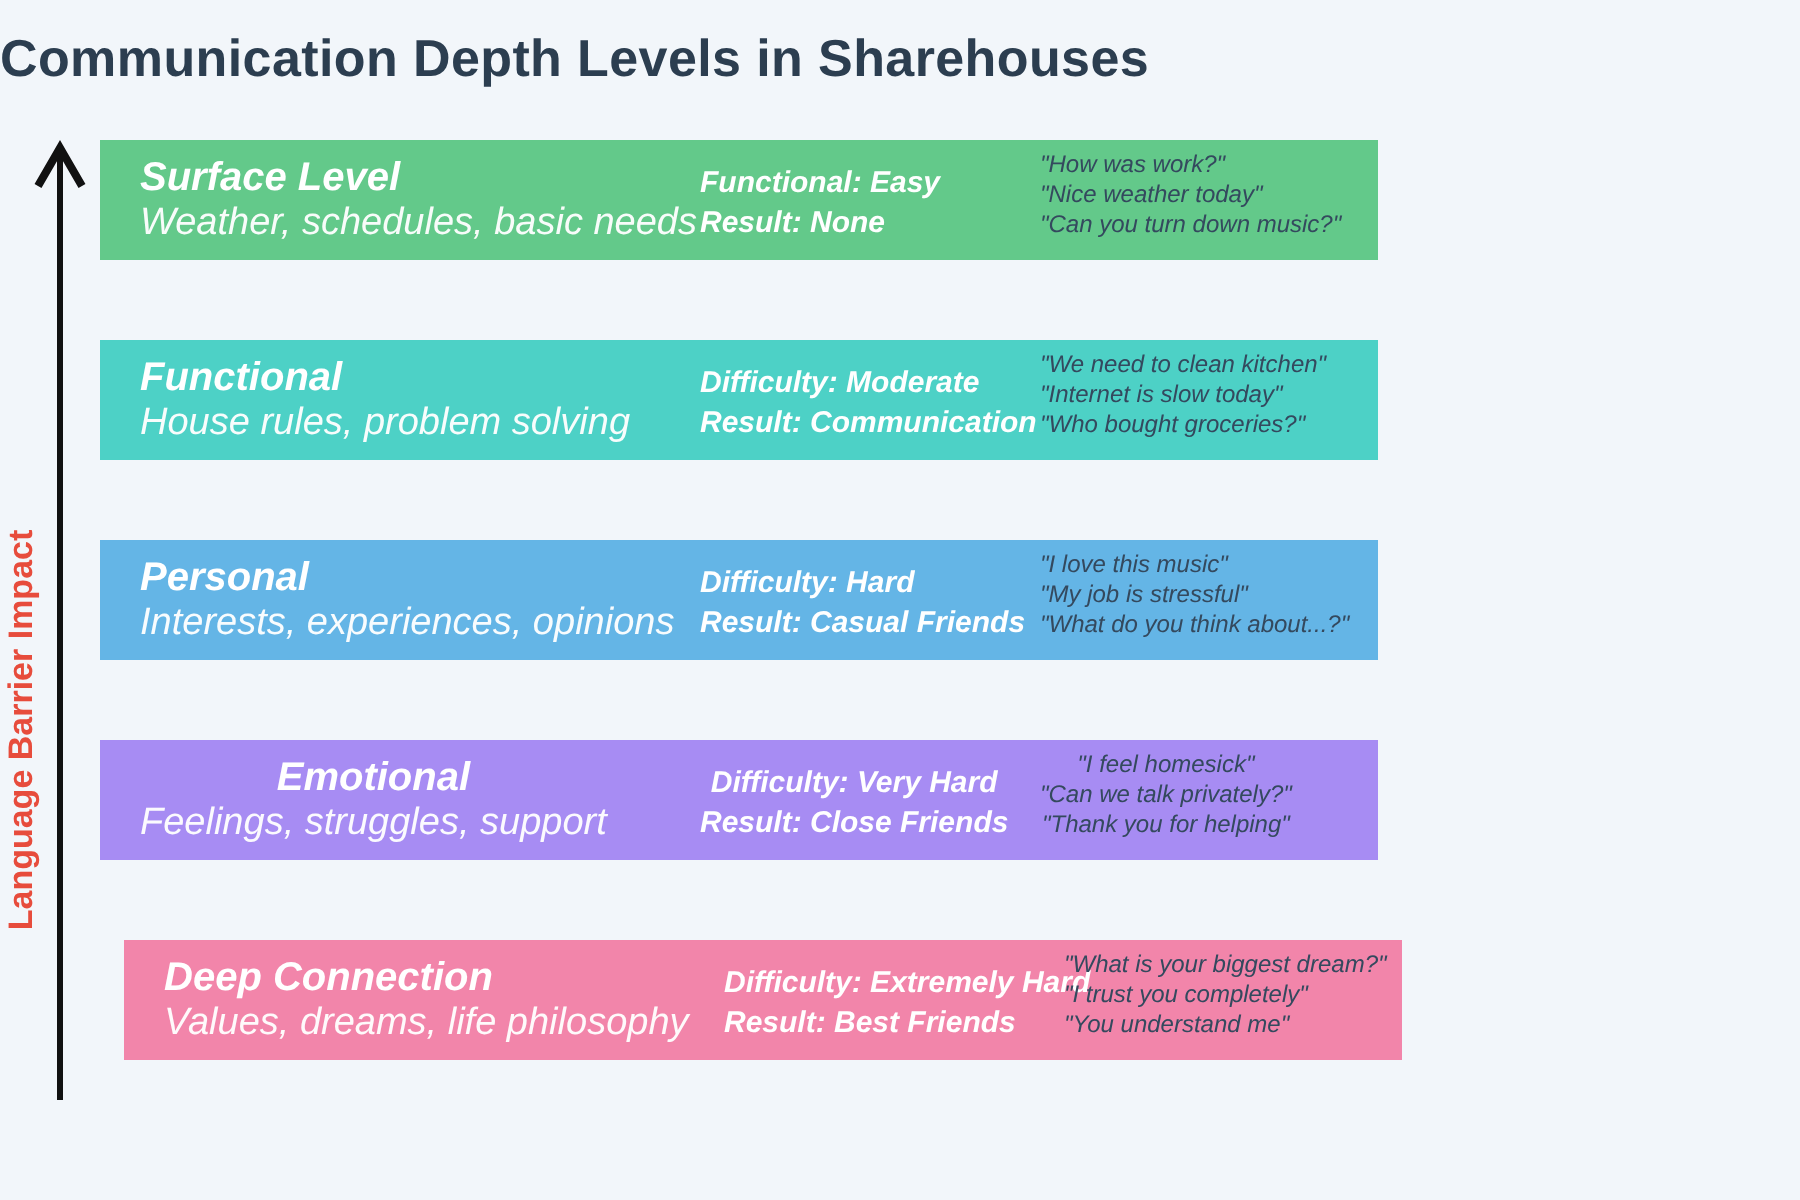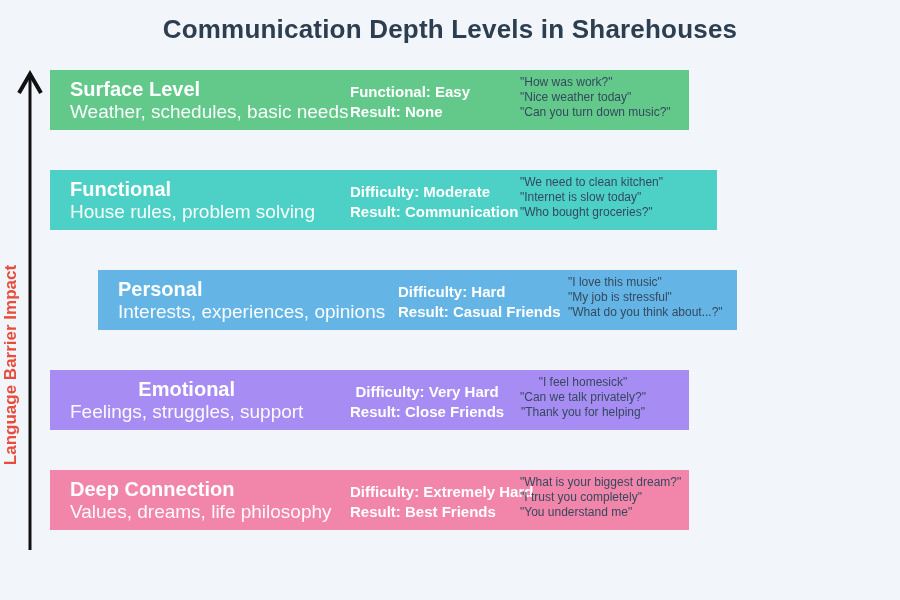--- a/index.html
+++ b/index.html
@@ -8,21 +8,20 @@
     background: #F2F6FA;
     font-family: "Liberation Sans", sans-serif;
     position: relative;
     overflow: hidden;
   }
   .canvas { position: absolute; inset: 0; }
 
   .page-title {
     position: absolute;
     top: 14px; left: 0; right: 0;
-    text-align: center;
     font-size: 26px;
     font-weight: bold;
     color: #2C3E50;
     letter-spacing: 0.2px;
   }
 
   .axis { position: absolute; left: 0; top: 0; width: 60px; height: 600px; }
   .axis svg { position: absolute; left: 0; top: 0; }
   .axis-label {
     position: absolute;
@@ -35,26 +34,27 @@
     font-size: 17px;
     font-weight: bold;
     white-space: nowrap;
   }
 
   .level-row {
     position: absolute;
     left: 50px;
     width: 639px;
     height: 60px;
+    font-style: italic;
   }
   .row-1 { top: 70px; }
   .row-2 { top: 170px; }
   .row-3 { top: 270px; }
   .row-4 { top: 370px; }
-  .row-5 { top: 470px; }
+  .row-5 { top: 470px; margin-left: 12px; }
 
   .col-main { position: absolute; left: 20px; top: 7px; white-space: nowrap; }
   .level-name {
     font-size: 20px;
     font-weight: bold;
     color: #FFFFFF;
     line-height: 25px;
   }
   .level-topics {
     font-size: 19px;
@@ -102,37 +102,37 @@
       <div class="level-difficulty">Functional: Easy</div>
       <div class="level-result">Result: None</div>
     </div>
     <div class="col-quotes">
       <div class="quote">"How was work?"</div>
       <div class="quote">"Nice weather today"</div>
       <div class="quote">"Can you turn down music?"</div>
     </div>
   </div>
 
-  <div class="level-row row-2" style="background-color: rgb(77, 209, 198); padding-left: 28px;">
+  <div class="level-row row-2" style="background-color: rgb(77, 209, 198);">
     <div class="col-main">
       <div class="level-name">Functional</div>
       <div class="level-topics">House rules, problem solving</div>
     </div>
     <div class="col-meta">
       <div class="level-difficulty">Difficulty: Moderate</div>
       <div class="level-result">Result: Communication</div>
     </div>
     <div class="col-quotes">
       <div class="quote">"We need to clean kitchen"</div>
       <div class="quote">"Internet is slow today"</div>
       <div class="quote">"Who bought groceries?"</div>
     </div>
   </div>
 
-  <div class="level-row row-3" style="background-color: rgb(100, 181, 230); margin-left: 48px;">
+  <div class="level-row row-3" style="background-color: rgb(100, 181, 230);">
     <div class="col-main">
       <div class="level-name">Personal</div>
       <div class="level-topics">Interests, experiences, opinions</div>
     </div>
     <div class="col-meta">
       <div class="level-difficulty">Difficulty: Hard</div>
       <div class="level-result">Result: Casual Friends</div>
     </div>
     <div class="col-quotes">
       <div class="quote">"I love this music"</div>

